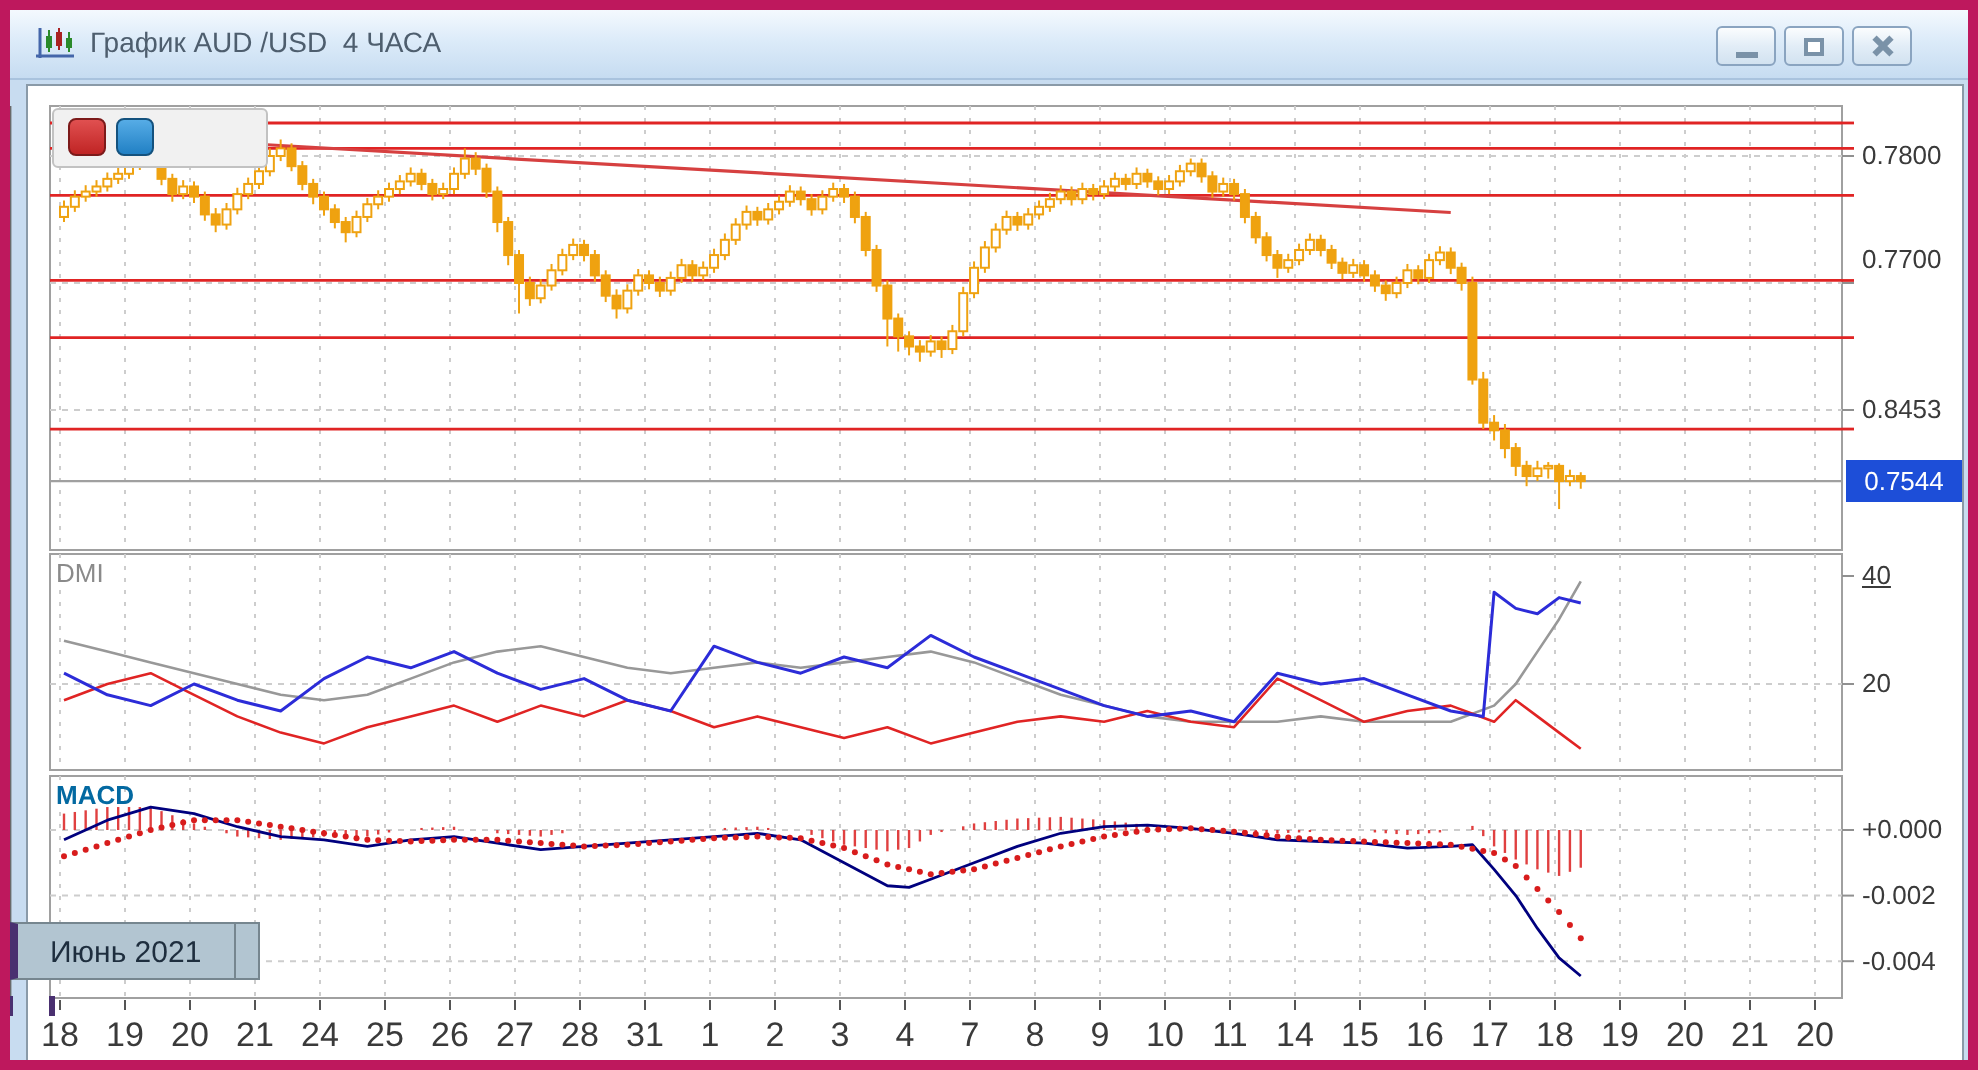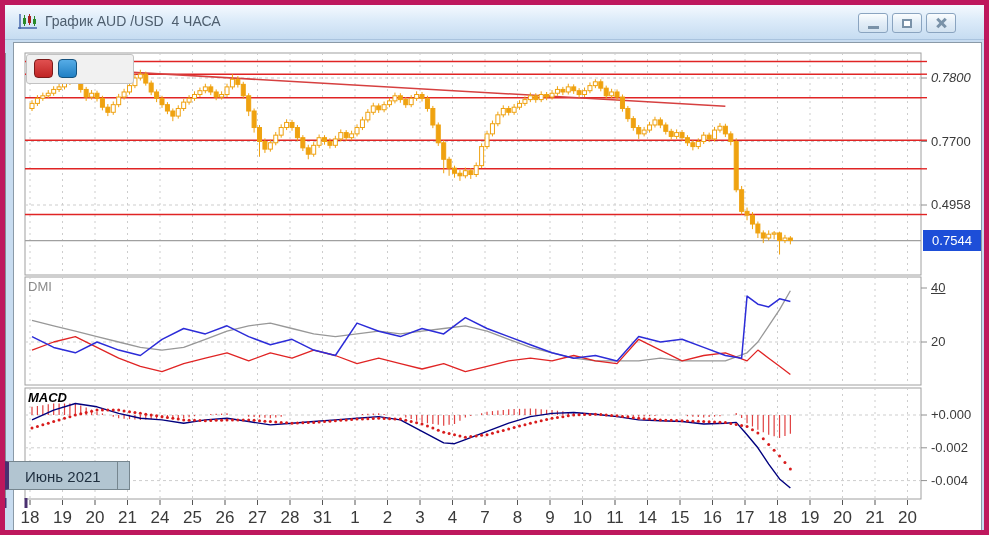--- a/index.html
+++ b/index.html
@@ -21,21 +21,21 @@
   #chart-svg{position:absolute;left:0;top:0;}
   
   #mini-toolbar{position:absolute;left:21px;top:49px;width:106px;height:28px;background:#f1f1f1;
                 border:1px solid #c2c2c2;border-radius:3px;}
   .sq-btn{position:absolute;top:4px;width:19px;height:19px;border-radius:4px;cursor:pointer;box-sizing:border-box;}
   #red-marker-button{left:7px;background:linear-gradient(#e05050,#c02424);border:1px solid #7c1a1a;}
   #blue-marker-button{left:31px;background:linear-gradient(#56ace6,#2180c4);border:1px solid #14527e;}
   
   .panel-label{position:absolute;font-size:13px;}
   #dmi-label{left:23px;top:274px;color:#8a8a8a;}
-  #macd-label{left:23px;top:385px;color:#000000;font-weight:bold;font-style:italic;}
+  #macd-label{left:23px;top:385px;color:#0369a1;font-weight:bold;}
   
   .month-box{position:absolute;top:456px;height:29px;line-height:29px;background:#b2c5d1;
              border:1px solid #76868f;border-left:4px solid #4a3070;padding:0 16px;
              font-size:15px;color:#1e2e3e;box-sizing:border-box;white-space:nowrap;}
   
   .ylab{position:absolute;left:926px;font-size:13px;color:#3a3a3a;}
   .xlab{position:absolute;top:503px;width:28px;margin-left:-14px;text-align:center;font-size:17px;color:#3a3a3a;}
   #current-price-badge{position:absolute;left:918px;top:225px;width:58px;height:21px;background:#1d4ed8;
                        color:#ffffff;font-size:13px;text-align:center;line-height:21px;}
   
@@ -793,23 +793,23 @@
       <span class="xlab" style="left: 610px;">11</span>
       <span class="xlab" style="left: 642.5px;">14</span>
       <span class="xlab" style="left: 675px;">15</span>
       <span class="xlab" style="left: 707.5px;">16</span>
       <span class="xlab" style="left: 740px;">17</span>
       <span class="xlab" style="left: 772.5px;">18</span>
       <span class="xlab" style="left: 805px;">19</span>
       <span class="xlab" style="left: 837.5px;">20</span>
       <span class="xlab" style="left: 870px;">21</span>
       <span class="xlab" style="left: 902.5px;">20</span>
-      <span class="ylab" style="top: 65px; font-style: italic;">0.7800</span>
-      <span class="ylab" style="top: 129px;">0.7700</span>
-      <span class="ylab" style="top: 192px;">0.4958</span>
+      <span class="ylab" style="top: 65px;">0.7800</span>
+      <span class="ylab" style="top: 117px;">0.7700</span>
+      <span class="ylab" style="top: 192px;">0.8453</span>
       <span class="ylab" style="top: 275px; text-decoration: underline;">40</span>
       <span class="ylab" style="top: 329px;">20</span>
       <span class="ylab" style="top: 402px;">+0.000</span>
       <span class="ylab" style="top: 434.8px;">-0.002</span>
       <span class="ylab" style="top: 467.6px;">-0.004</span>
     </div>
 
 </div>
 
 </body></html>

